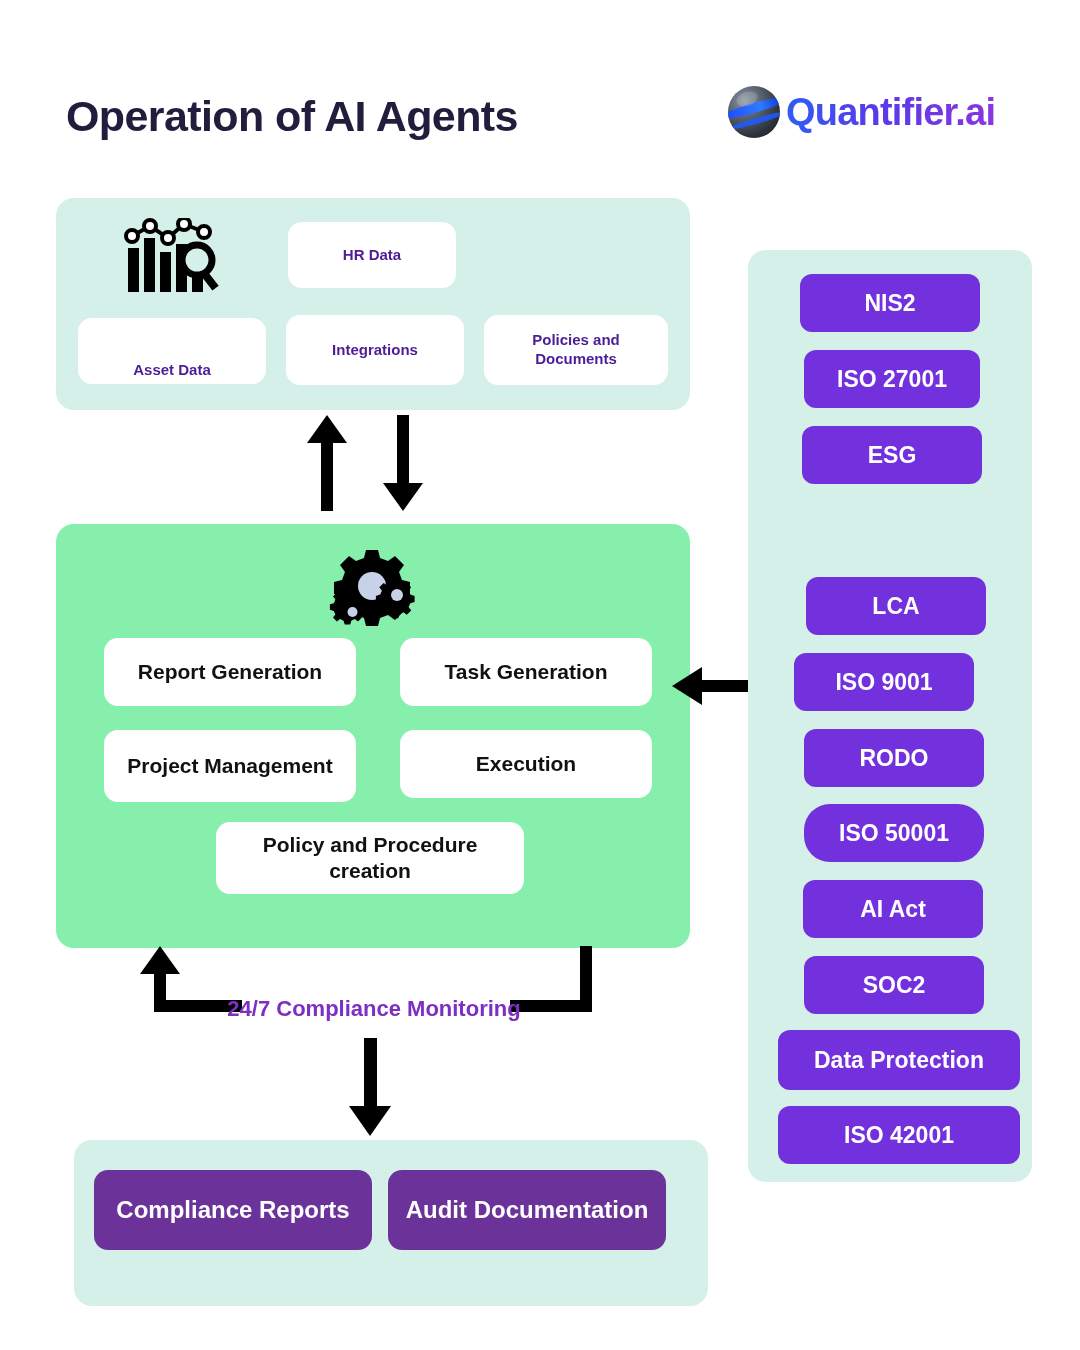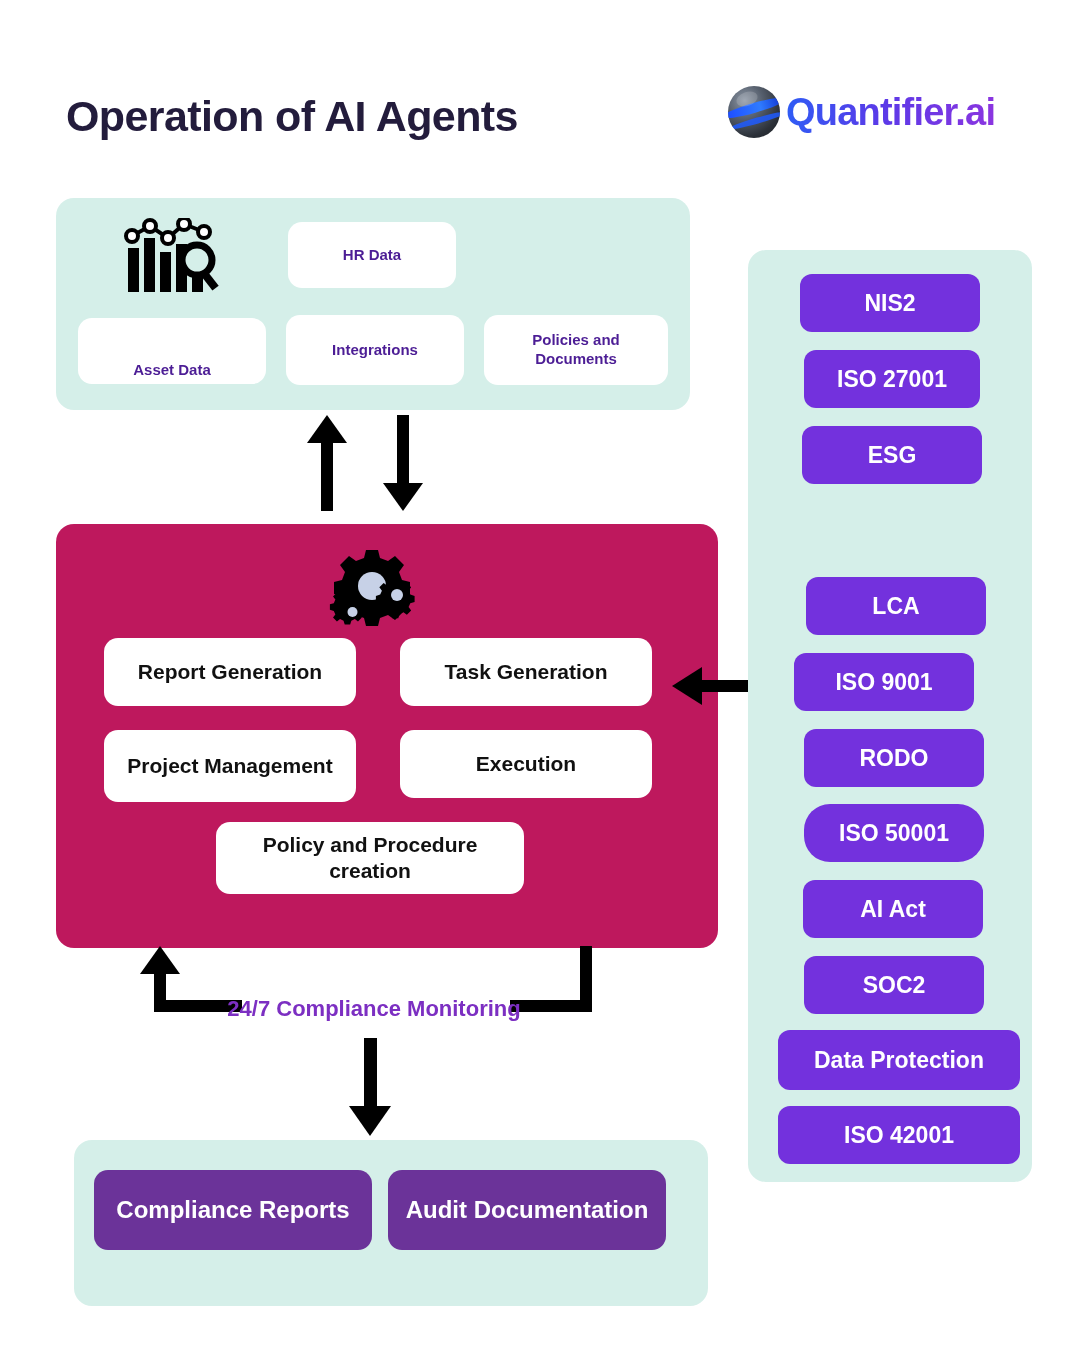--- a/index.html
+++ b/index.html
@@ -78,23 +78,22 @@
   }
 
   
   .panel-mint {
     position: absolute;
     background: #d5efe9;
     border-radius: 18px;
   }
   .panel-blue {
     position: absolute;
-    background: #be185d;
+    background: #86efac;
     border-radius: 18px;
-    padding-left: 28px;
   }
 
   
   #sources-panel { left: 56px; top: 198px; width: 634px; height: 212px; }
   #sources-icon {
     position: absolute;
     left: 66px; top: 20px;
     width: 100px; height: 76px;
   }
   .card-white {

